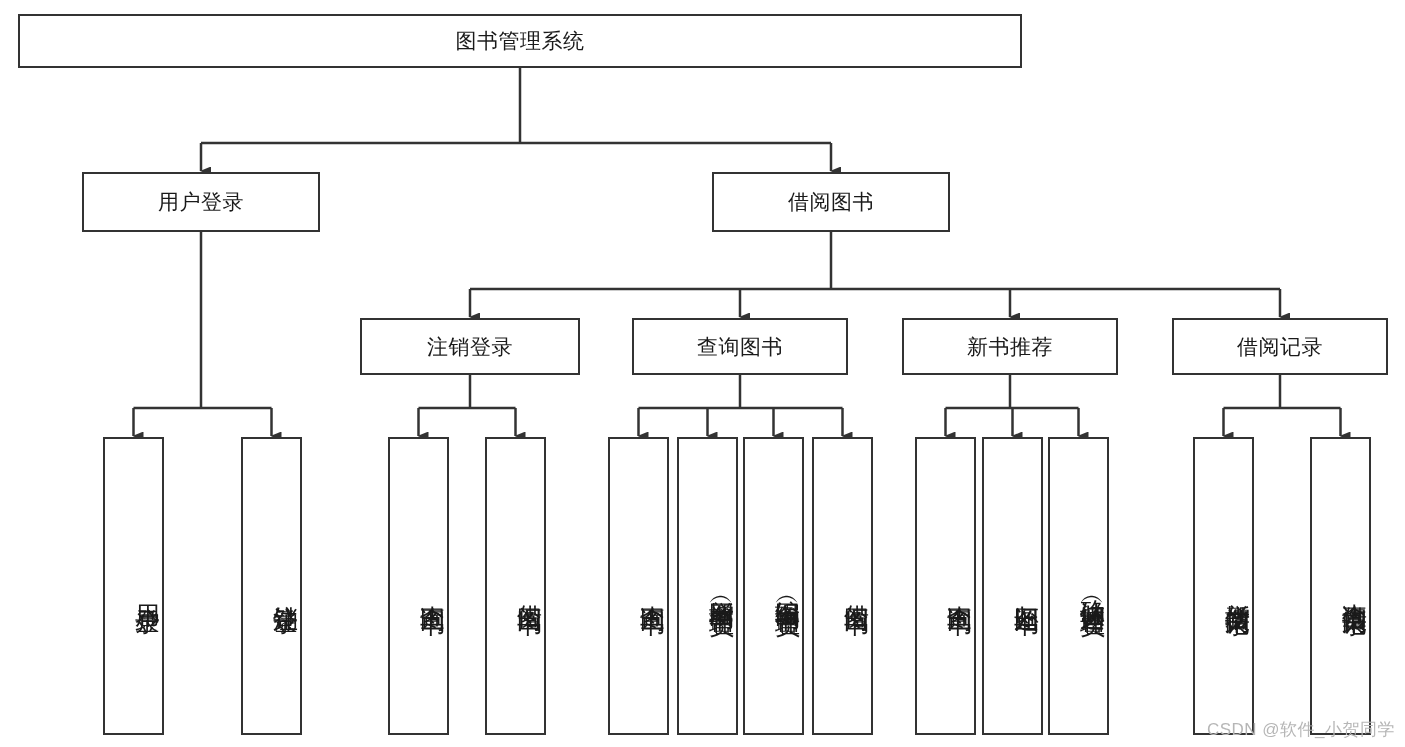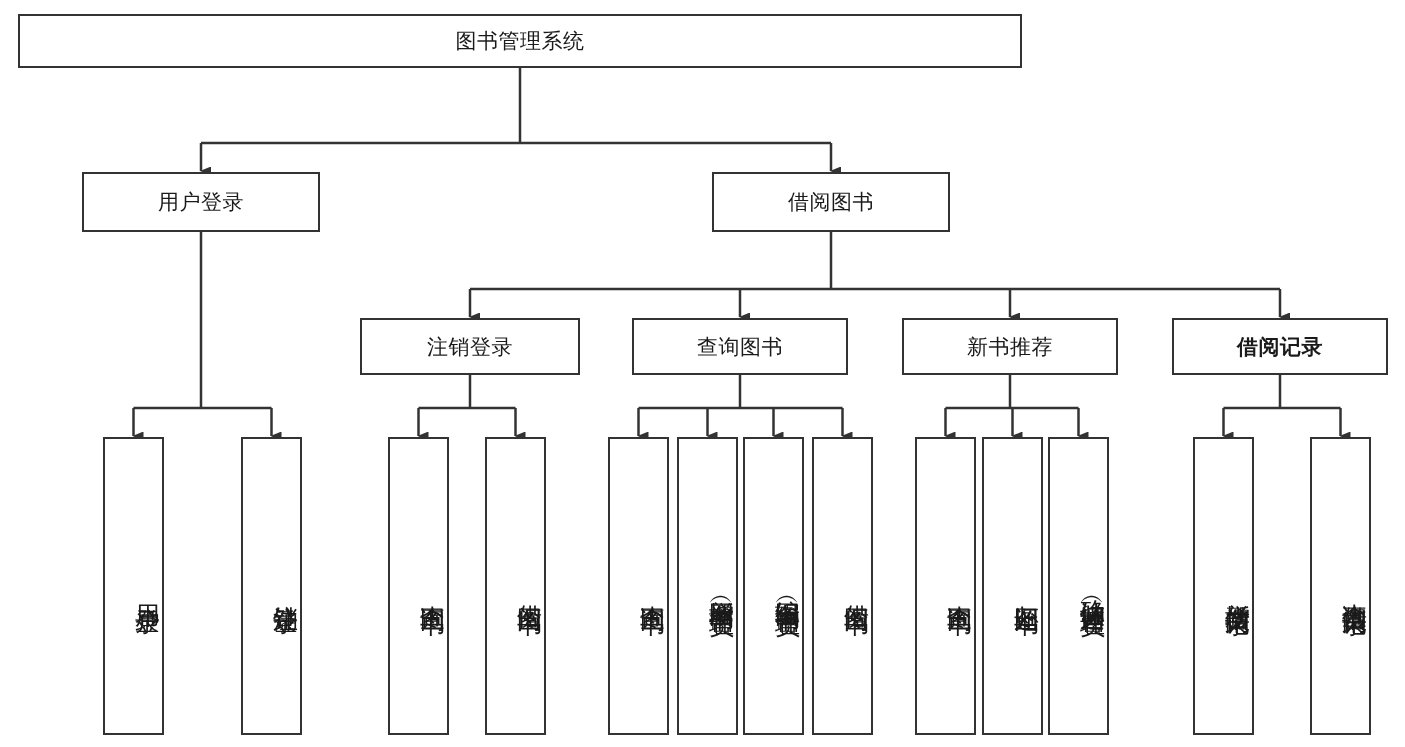--- a/index.html
+++ b/index.html
@@ -122,21 +122,21 @@
       </div>
       <div class="node horiz" style="left: 360px; top: 318px; width: 220px; height: 57px;">
         <span class="node-label">注销登录</span>
       </div>
       <div class="node horiz" style="left: 632px; top: 318px; width: 216px; height: 57px;">
         <span class="node-label">查询图书</span>
       </div>
       <div class="node horiz" style="left: 902px; top: 318px; width: 216px; height: 57px;">
         <span class="node-label">新书推荐</span>
       </div>
-      <div class="node horiz" style="left: 1172px; top: 318px; width: 216px; height: 57px; font-weight: bold;">
+      <div class="node horiz" style="left: 1172px; top: 318px; width: 216px; height: 57px;">
         <span class="node-label">借阅记录</span>
       </div>
       <div class="node vert" style="left: 103px; top: 437px; width: 61px; height: 298px;">
         <span class="node-label">用户登录</span>
       </div>
       <div class="node vert" style="left: 241px; top: 437px; width: 61px; height: 298px;">
         <span class="node-label">注销登录</span>
       </div>
       <div class="node vert" style="left: 388px; top: 437px; width: 61px; height: 298px;">
         <span class="node-label">查询图书</span>
@@ -166,13 +166,14 @@
         <span class="node-label">确认归还（管理员）</span>
       </div>
       <div class="node vert" style="left: 1193px; top: 437px; width: 61px; height: 298px;">
         <span class="node-label">新增借阅记录</span>
       </div>
       <div class="node vert" style="left: 1310px; top: 437px; width: 61px; height: 298px;">
         <span class="node-label">查询借阅记录</span>
       </div>
     </div>
 
+  <div id="watermark">CSDN @软件_小贺同学</div>
 </div>
 
 </body></html>

